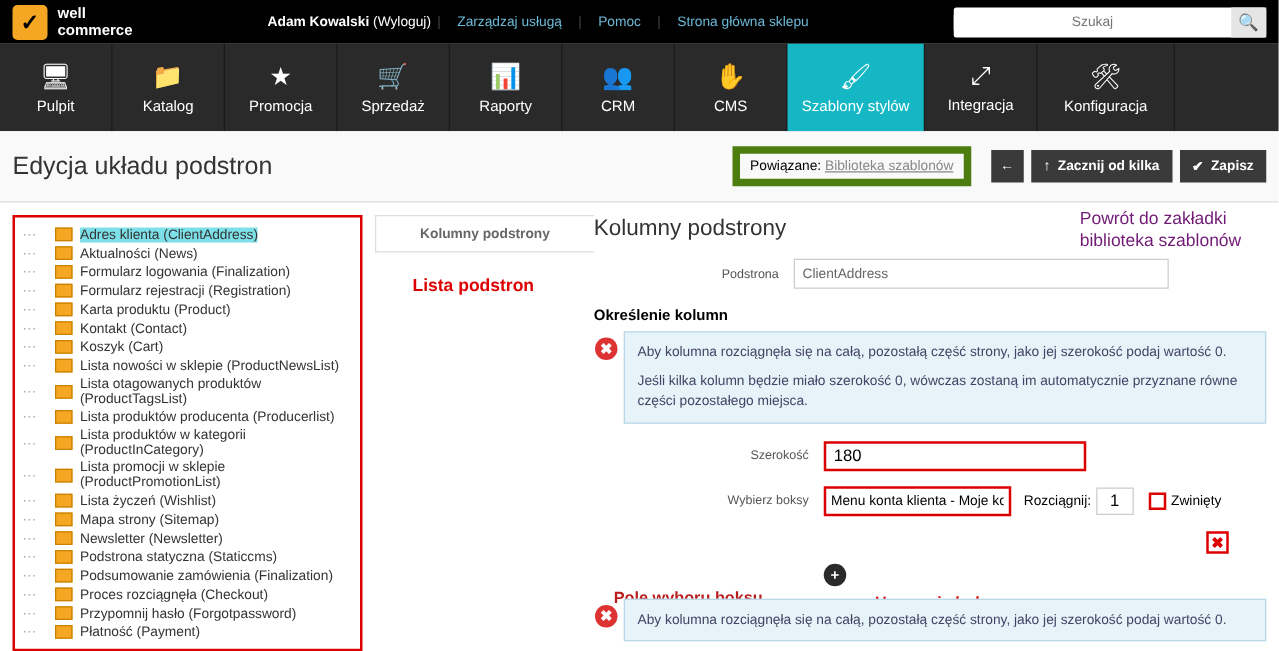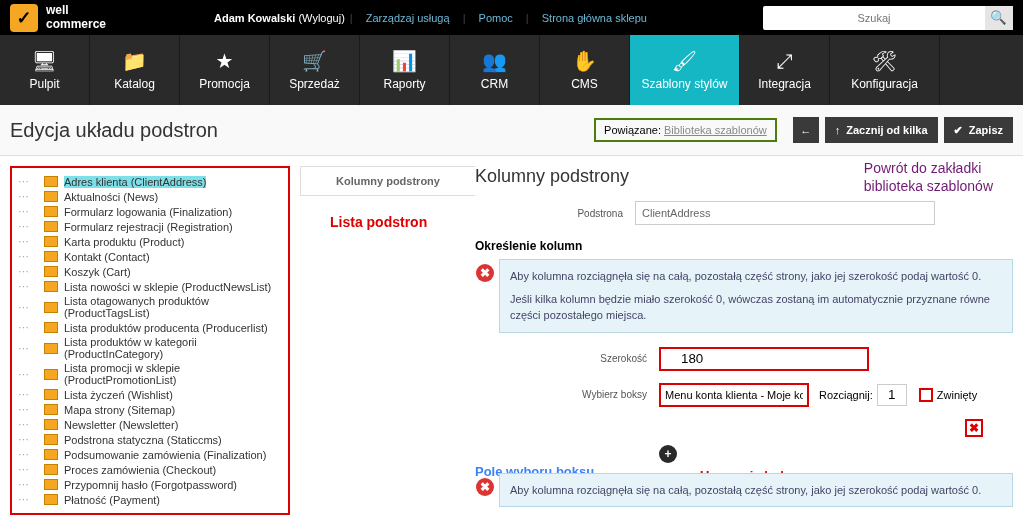--- a/index.html
+++ b/index.html
@@ -23,21 +23,21 @@
   
   .mainnav { background: #2a2a2a; height: 70px; display: flex; }
   .nav-item { flex: 0 0 auto; width: 90px; display: flex; flex-direction: column; align-items: center; justify-content: center; color: #fff; font-size: 12px; cursor: pointer; border-right: 1px solid #1a1a1a; }
   .nav-item.wide { width: 110px; }
   .nav-item.active { background: #15b7c4; }
   .nav-icon { font-size: 20px; margin-bottom: 4px; }
   
   
   .page-header { display: flex; align-items: center; padding: 12px 10px; border-bottom: 1px solid #ddd; background: #f9f9f9; }
   .page-title { font-size: 20px; font-weight: normal; color: #333; flex: 1; }
-  .related-box { border: 2px solid #4d7c0f; padding: 4px 8px; font-size: 11px; margin-right: 10px; }
+  .related-box { border: 6px solid #4d7c0f; padding: 4px 8px; font-size: 11px; margin-right: 10px; }
   .related-box a { color: #888; text-decoration: underline; }
   .hdr-btn { background: #3a3a3a; color: #fff; border: none; height: 26px; padding: 0 10px; margin-left: 6px; cursor: pointer; font-size: 11px; font-weight: bold; display: inline-flex; align-items: center; }
   .hdr-btn .ic { margin-right: 6px; }
   .hdr-btn.icon-only { padding: 0; width: 26px; justify-content: center; }
   
   
   .content { display: flex; }
   .left-col { width: 300px; padding: 10px; }
   .tree-box { border: 2px solid #d00; padding: 6px; position: relative; }
   .tree-list { list-style: none; }
@@ -55,21 +55,21 @@
   .form-label { width: 160px; text-align: right; padding-right: 12px; font-size: 10px; color: #555; }
   .form-input { flex: 1; max-width: 300px; border: 1px solid #ccc; height: 24px; padding: 0 6px; font-size: 11px; color: #666; }
   
   .section-title { font-weight: bold; font-size: 12px; margin: 14px 0 6px 0; }
   .info-box { background: #e6f3f9; border: 1px solid #b8d8e8; padding: 8px 10px; font-size: 11px; color: #446; line-height: 1.5; position: relative; margin-left: 24px; }
   .info-box.second { margin-top: 10px; }
   .close-circle { position: absolute; left: -24px; top: 4px; width: 18px; height: 18px; background: #d33; border-radius: 50%; color: #fff; text-align: center; line-height: 18px; font-size: 12px; font-weight: bold; cursor: pointer; }
   
   .col-form { margin-top: 14px; margin-left: 24px; }
   .red-outline { border: 2px solid #d00 !important; }
-  .width-input { width: 210px; border: 1px solid #ccc; height: 24px; padding: 0 20px; }
+  .width-input { width: 210px; border: 1px solid #ccc; height: 24px; padding: 0 6px; }
   .boxy-select { width: 150px; height: 24px; border: 1px solid #ccc; font-size: 11px; padding: 0 4px; }
   .stretch-input { width: 30px; height: 22px; border: 1px solid #ccc; text-align: center; margin: 0 4px; }
   .chk-wrap { display: inline-flex; align-items: center; margin-left: 8px; font-size: 11px; }
   .chk-box { width: 14px; height: 14px; border: 2px solid #d00; margin-right: 4px; }
   .del-box { width: 18px; height: 18px; border: 2px solid #d00; color: #d00; font-weight: bold; text-align: center; line-height: 14px; cursor: pointer; }
   .plus-circle { width: 18px; height: 18px; background: #2a2a2a; border-radius: 50%; color: #fff; text-align: center; line-height: 18px; font-weight: bold; cursor: pointer; display: inline-block; margin-top: 8px; }
   .annot-powrot { position: absolute; color: #701a75; font-weight: normal; font-size: 14px; right: 30px; top: 3px; text-align: left; line-height: 1.3; }
 </style>
 </head>
 <body>
@@ -253,21 +253,21 @@
             <span class="label">Podstrona statyczna (Staticcms)</span>
           </li>
         <li>
             <span class="dots">⋯</span>
             <span class="folder"></span>
             <span class="label">Podsumowanie zamówienia (Finalization)</span>
           </li>
         <li>
             <span class="dots">⋯</span>
             <span class="folder"></span>
-            <span class="label">Proces zamówienia (Checkout)</span>
+            <span class="label">Proces rozciągnęła (Checkout)</span>
           </li>
         <li>
             <span class="dots">⋯</span>
             <span class="folder"></span>
             <span class="label">Przypomnij hasło (Forgotpassword)</span>
           </li>
         <li>
             <span class="dots">⋯</span>
             <span class="folder"></span>
             <span class="label">Płatność (Payment)</span>
@@ -314,21 +314,21 @@
         </span>
       </div>
       <div style="display:flex; justify-content:flex-end; padding-right:30px;">
         <span class="del-box">✖</span>
       </div>
       <div style="margin-left:160px;">
         <span class="plus-circle">+</span>
       </div>
     </div>
 
-    <div style="position:absolute; left:0px; top:308px; color:#3b82f6; font-weight:bold; font-size:13px;">Pole wyboru boksu</div>
+    <div style="position:absolute; left:16px; top:308px; color:#b91c1c; font-weight:bold; font-size:13px;">Pole wyboru boksu</div>
     <div style="position:absolute; left:225px; top:312px; color:#d00; font-weight:bold; font-size:13px;">Usuwanie boksu</div>
 
     <div class="info-box second">
       <div class="close-circle">✖</div>
       <div>Aby kolumna rozciągnęła się na całą, pozostałą część strony, jako jej szerokość podaj wartość 0.</div>
     </div>
   </div>
 
 </div>
 

